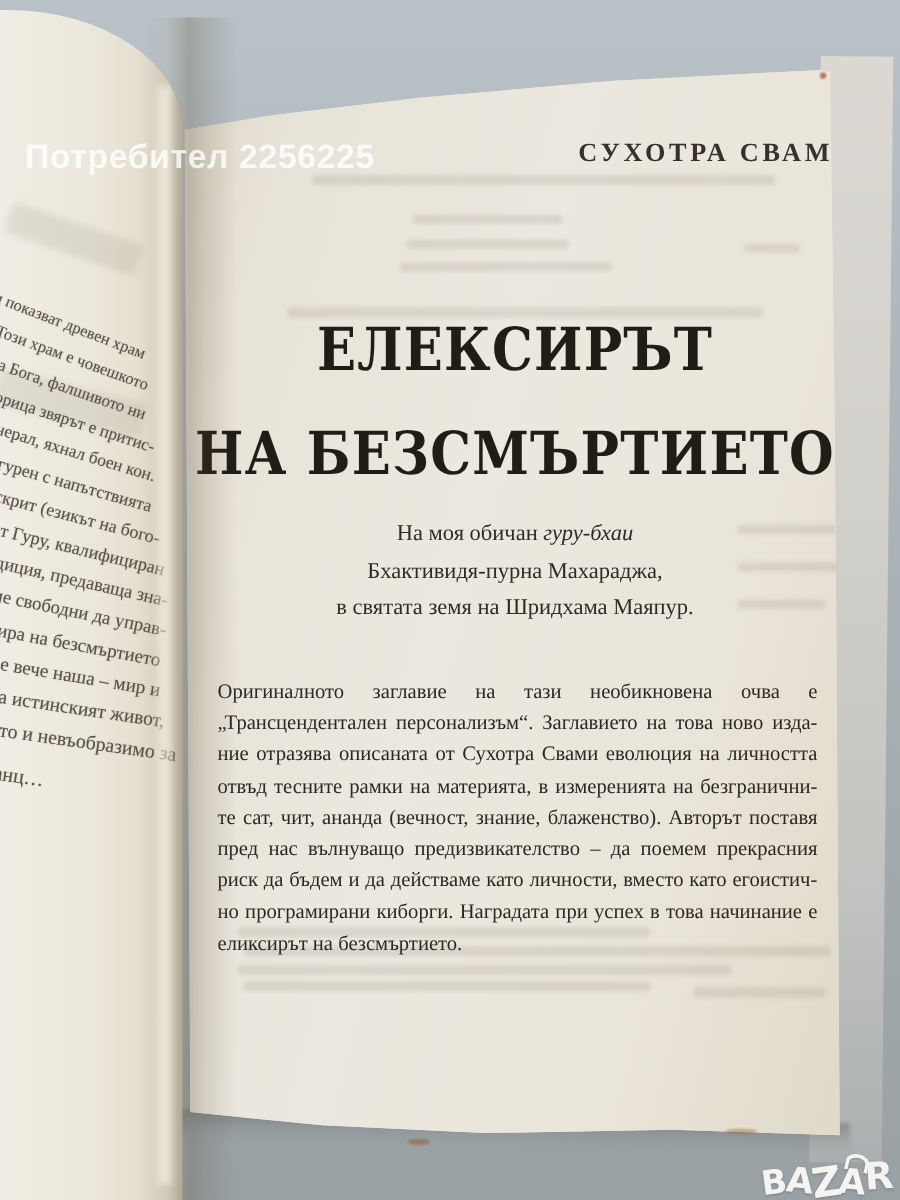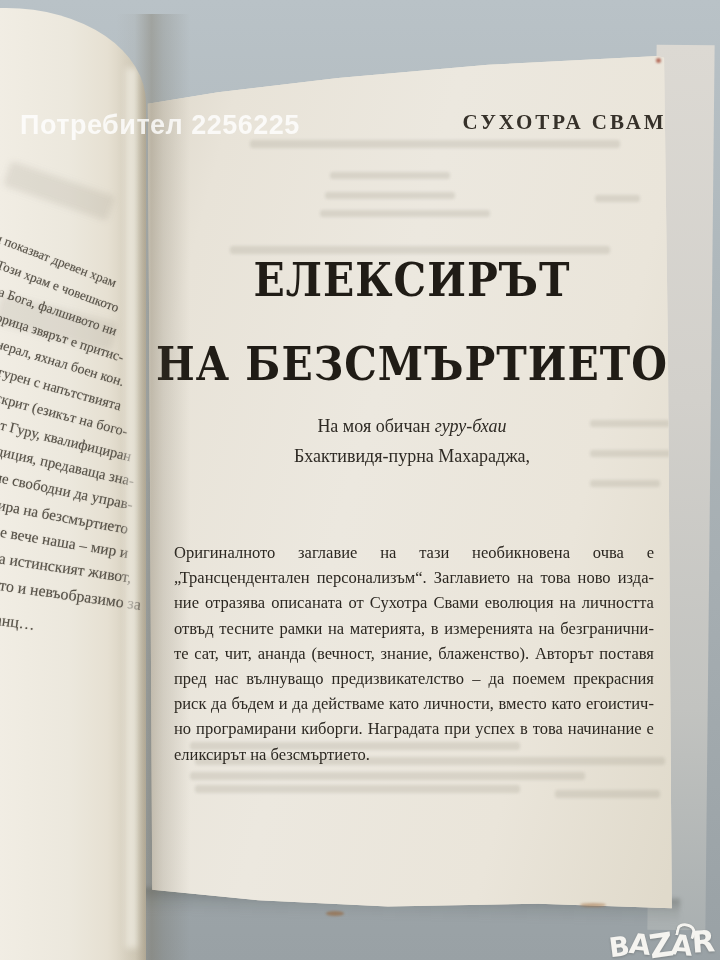--- a/index.html
+++ b/index.html
@@ -128,20 +128,21 @@
       <div class="author">СУХОТРА СВАМИ</div>
 
       <div class="title">
         <div>ЕЛЕКСИРЪТ</div>
         <div>НА БЕЗСМЪРТИЕТО</div>
       </div>
 
       <div class="dedication">
         <div><span>На моя обичан </span><span class="it">гуру-бхаи</span></div>
         <div>Бхактивидя-пурна Махараджа,</div>
+        <div>в святата земя на Шридхама Маяпур.</div>
       </div>
 
       <div class="paragraph" id="paragraph">
           <div class="para-line">
             <span>Оригиналното</span>
             <span>заглавие</span>
             <span>на</span>
             <span>тази</span>
             <span>необикновена</span>
             <span>очва</span>

